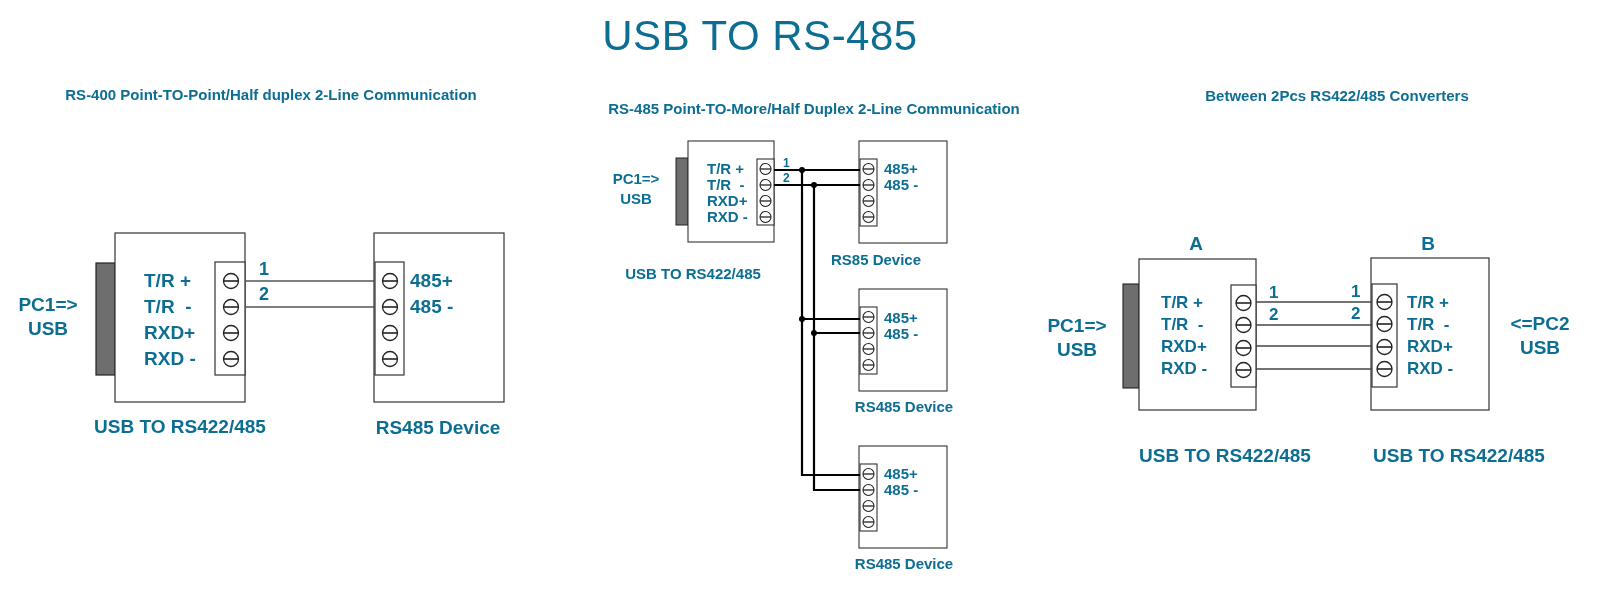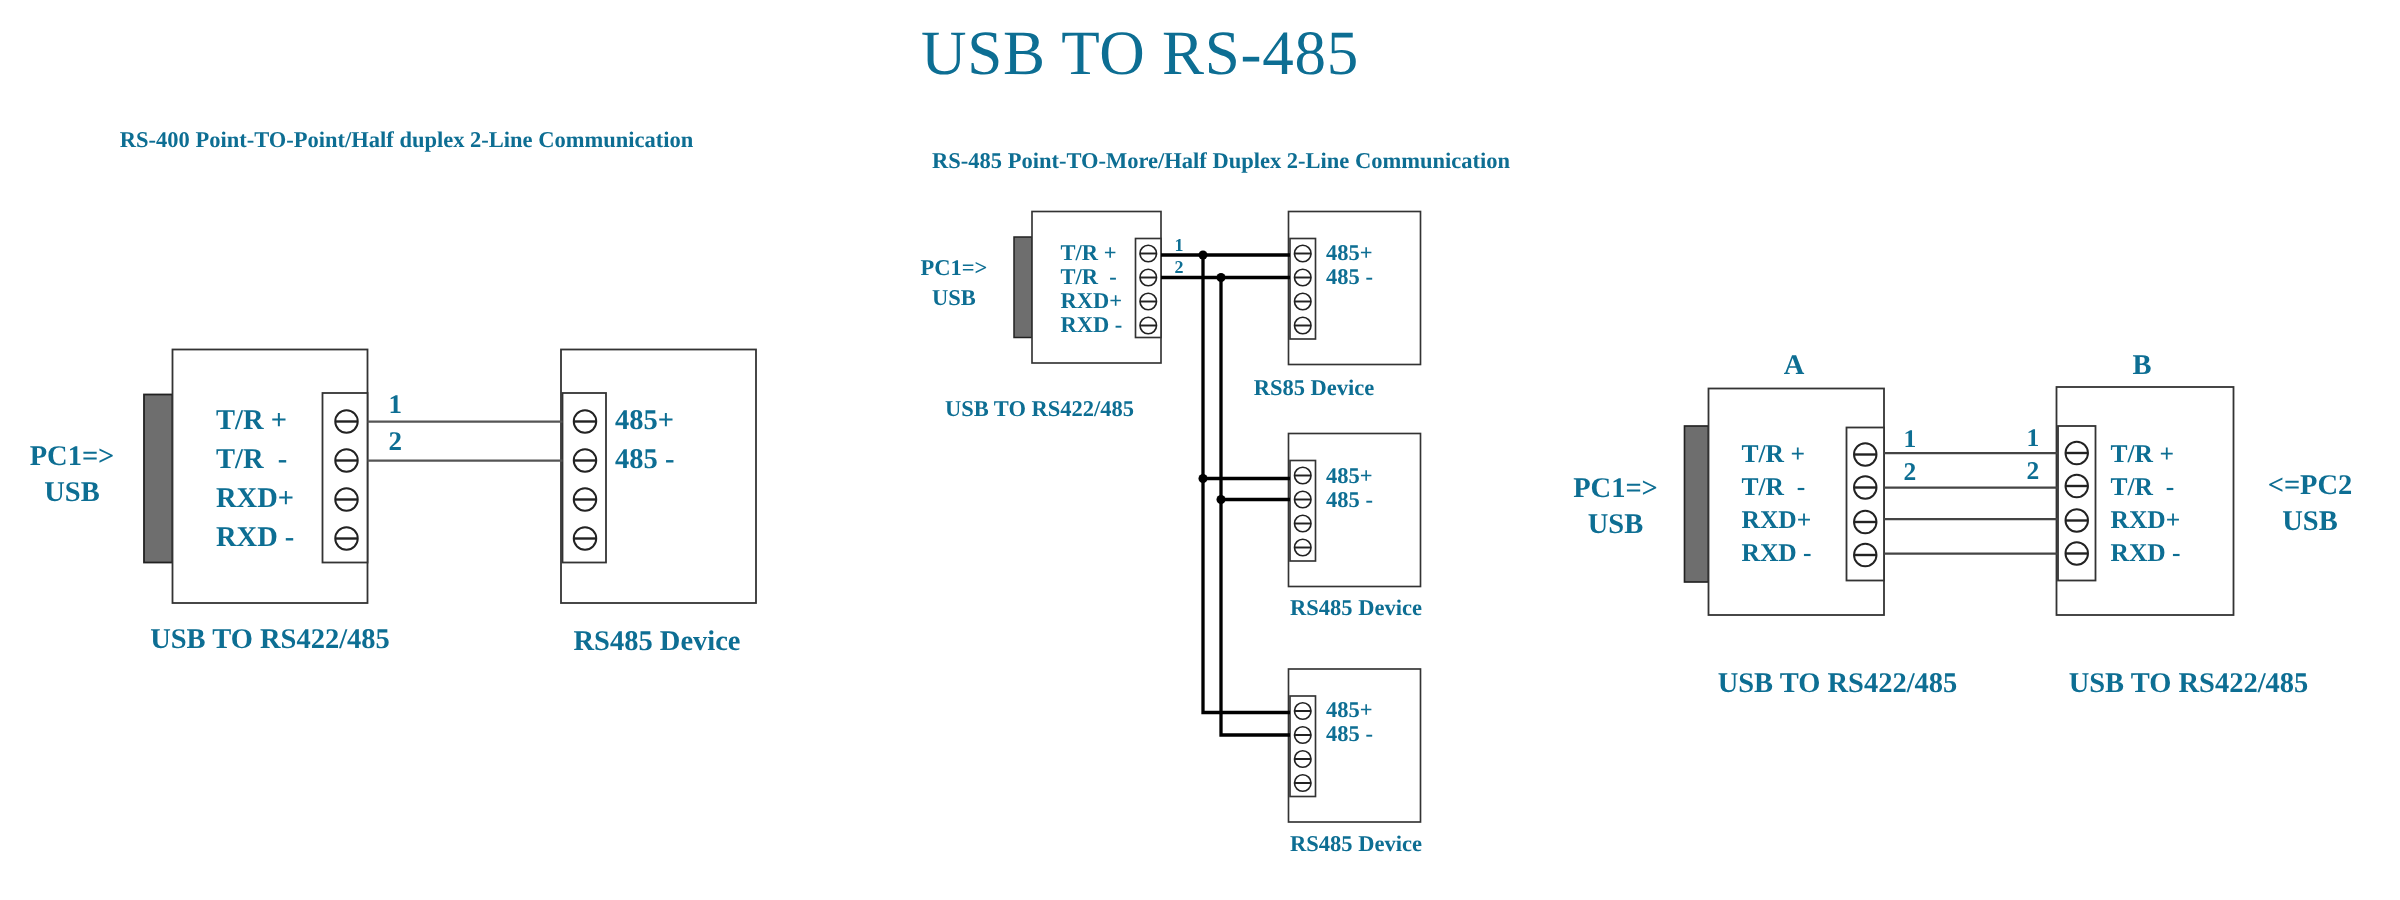--- a/index.html
+++ b/index.html
@@ -1,19 +1,19 @@
 <!DOCTYPE html>
 <html><head>
 <meta charset="utf-8">
 <style>
   html, body { margin: 0; padding: 0; background: #ffffff; }
   body { width: 1600px; height: 600px; position: relative; overflow: hidden;
          font-family: "DejaVu Serif", "Liberation Serif", serif; }
   .txt { position: absolute; color: #0d6e93; font-weight: bold; white-space: nowrap;
-         font-family: Liberation Serif, serif; }
+         font-family: Liberation Sans, sans-serif; }
   .main-title { font-size: 42px; font-weight: normal; letter-spacing: 0.5px; }
   .sec-title { font-size: 15px; }
   .center { text-align: center; transform: translateX(-50%); }
   .lbl-big { font-size: 19px; line-height: 24px; }
   .lbl-med { font-size: 17px; line-height: 18px; }
   .lbl-sm { font-size: 15px; line-height: 16px; }
   .cap { font-size: 19px; }
   .cap-sm { font-size: 15px; }
   .num { font-size: 18px; }
   .num-sm { font-size: 12px; }
@@ -172,20 +172,21 @@
 </div>
 <div class="txt cap-sm center" style="left:904px; top:398px;">RS485 Device</div>
 
 <div class="txt lbl-sm" style="left:884px; top:466px;">
   <div style="height:16px">485+</div>
   <div style="height:16px">485 -</div>
 </div>
 <div class="txt cap-sm center" style="left:904px; top:555px;">RS485 Device</div>
 
 <div class="txt sec-title center" style="left:1337px; top:86px; line-height:20px;">
+  <div>Between 2Pcs RS422/485 Converters</div>
 </div>
 <div class="txt cap center" style="left:1196px; top:233px;">A</div>
 <div class="txt cap center" style="left:1428px; top:233px;">B</div>
 
 <div class="txt lbl-big center" style="left:1077px; top:314px;">
   <div>PC1=&gt;</div>
   <div>USB</div>
 </div>
 <div class="txt lbl-med" style="left:1161px; top:294px;">
   <div style="height:22px">T/R +</div>

